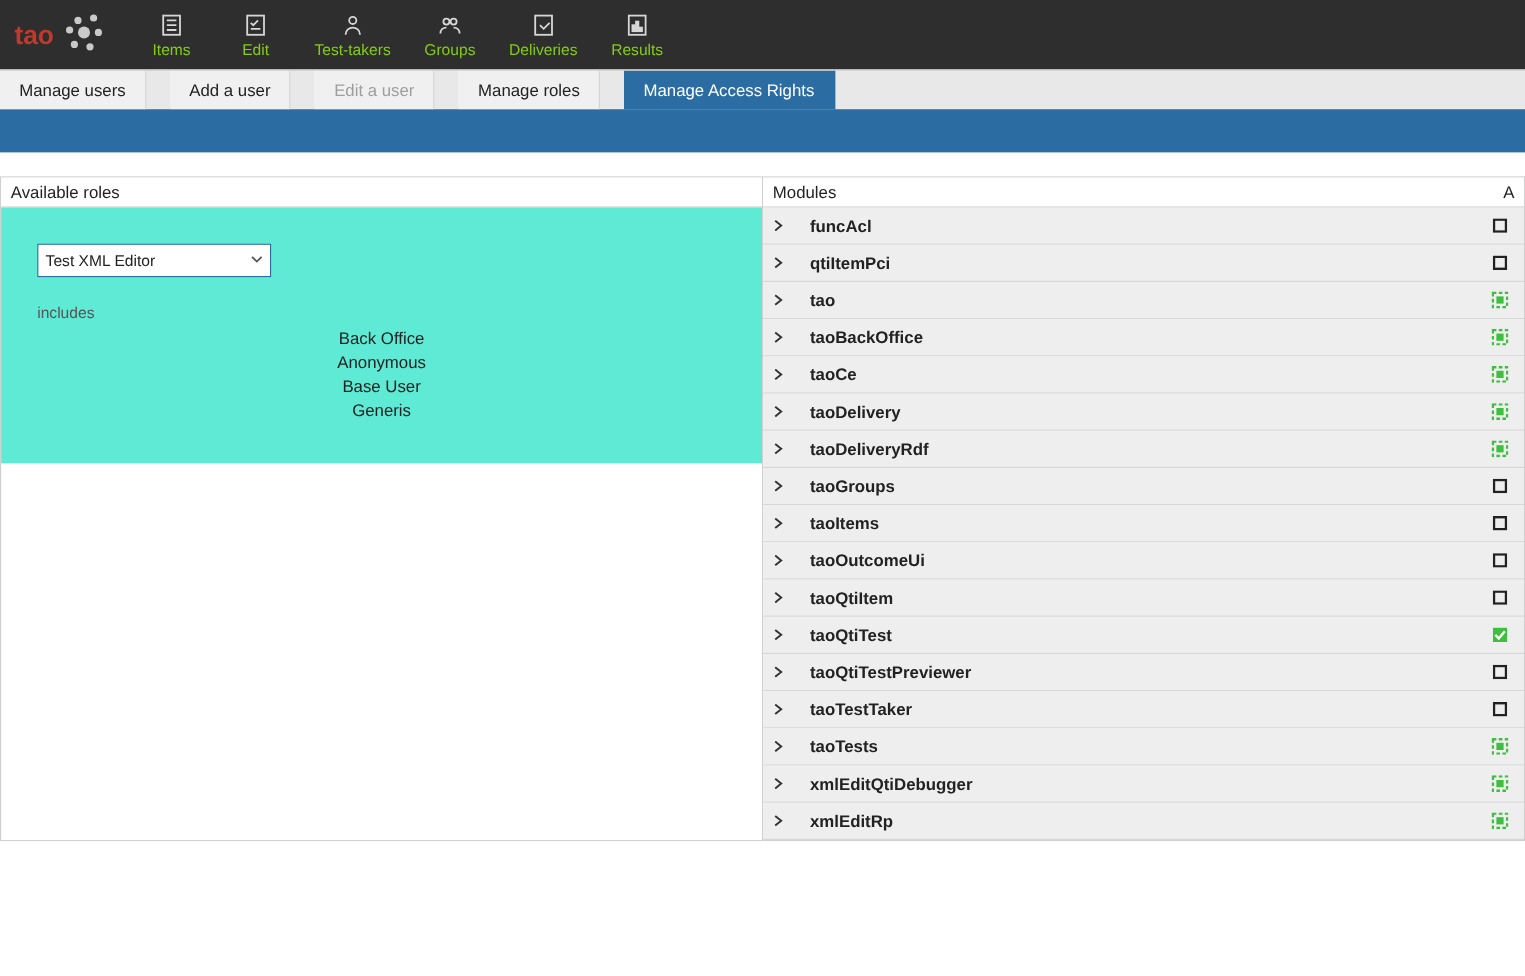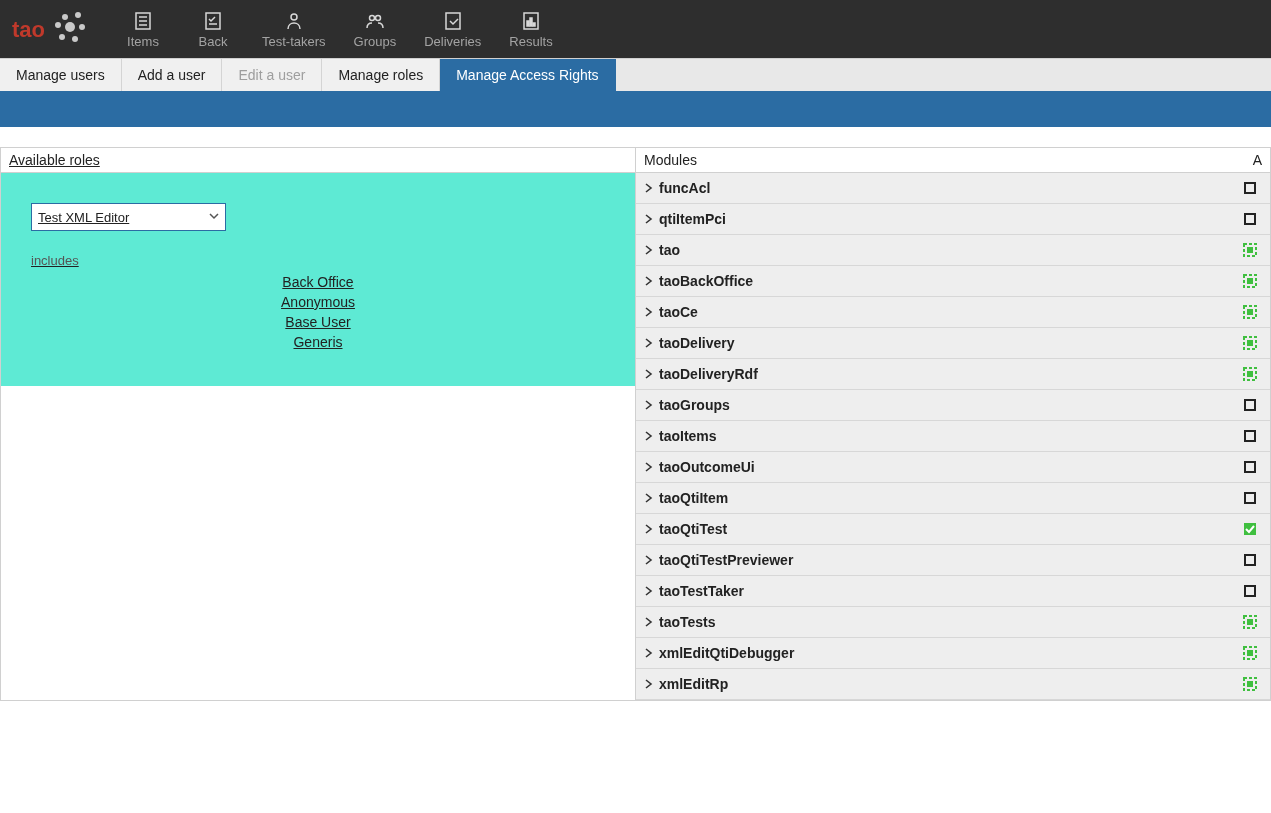--- a/index.html
+++ b/index.html
@@ -38,29 +38,30 @@
     cursor: pointer;
   }
   .nav-item .ni-icon {
     color: #d7d7d7;
     display: flex;
     align-items: center;
     justify-content: center;
     height: 22px;
   }
   .nav-item .ni-label {
-    color: #a3a3a3;
+    color: #84cc16;
     font-size: 13px;
     margin-top: 2px;
   }
   
   .subtabs {
     display: flex;
     background: #e8e8e8;
     border-top: 1px solid #d0d0d0;
+    gap: 20px;
   }
   .subtab {
     padding: 8px 16px;
     border-right: 1px solid #d4d4d4;
     background: #f0f0f0;
     cursor: pointer;
     font-size: 14px;
     color: #222;
   }
   .subtab.disabled {
@@ -79,21 +80,20 @@
   }
   
   .workspace {
     display: flex;
     margin-top: 20px;
   }
   .col-left {
     width: 636px;
     border: 1px solid #d0d0d0;
     border-right: 1px solid #d0d0d0;
-    text-decoration: underline;
   }
   .col-right {
     flex: 1;
     border: 1px solid #d0d0d0;
     border-left: none;
   }
   .col-header {
     padding: 4px 8px;
     font-size: 14px;
     color: #222;
@@ -141,21 +141,21 @@
     align-items: center;
     justify-content: space-between;
     height: 31px;
     background: #eeeeee;
     border-bottom: 1px solid #d7d7d7;
     padding: 0 12px 0 8px;
   }
   .mod-left {
     display: flex;
     align-items: center;
-    gap: 5px;
+    gap: 21px;
     font-weight: 600;
     color: #222;
     font-size: 14px;
   }
   .mod-left .exp {
     color: #555;
     font-size: 14px;
     display: inline-flex;
     align-items: center;
     justify-content: center;
@@ -201,21 +201,21 @@
         <span class="ni-label">Items</span>
       </div>
       <div class="nav-item">
         <span class="ni-icon">
           <svg width="20" height="20" viewBox="0 0 20 20" fill="none" stroke="#d7d7d7" stroke-width="1.5">
             <rect x="3" y="2" width="14" height="16"></rect>
             <polyline points="6,8 8,10 12,6"></polyline>
             <line x1="6" y1="13" x2="14" y2="13"></line>
           </svg>
         </span>
-        <span class="ni-label">Back</span>
+        <span class="ni-label">Edit</span>
       </div>
       <div class="nav-item">
         <span class="ni-icon">
           <svg width="20" height="20" viewBox="0 0 20 20" fill="none" stroke="#d7d7d7" stroke-width="1.5">
             <circle cx="10" cy="6" r="3"></circle>
             <path d="M4 18c0-4 3-6 6-6s6 2 6 6"></path>
           </svg>
         </span>
         <span class="ni-label">Test-takers</span>
       </div>

